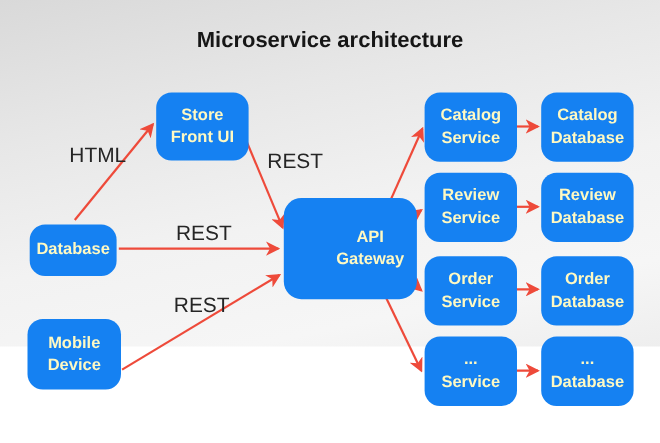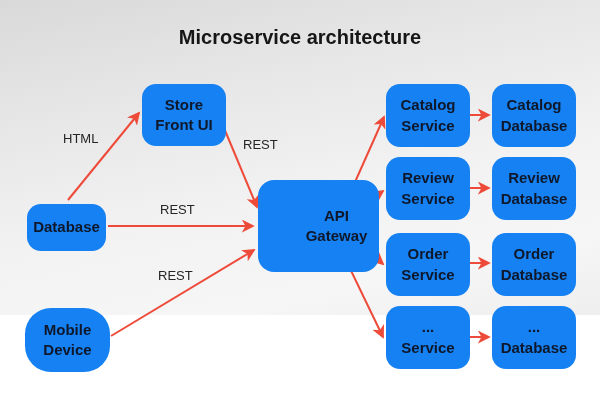--- a/index.html
+++ b/index.html
@@ -20,30 +20,30 @@
     background:linear-gradient(168deg,var(--bg_top) 0%,#e7e7e7 30%,#f2f2f2 58%,var(--bg_bottom) 82%,#eeeeee 100%);
   }
   .title{
     position:absolute;top:26px;left:0;width:100%;
     text-align:center;font-size:20px;font-weight:700;
     color:var(--title_color);letter-spacing:0px;margin:0;
   }
   .node{
     position:absolute;
     background:var(--node_blue);
-    color:#0f172a;
+    color:#fef9c3;
     border-radius:14px;
     display:flex;align-items:center;justify-content:center;
     text-align:center;
     font-weight:700;font-size:15px;line-height:1.35;
     white-space:pre-line;
   }
   .edge-label{
     position:absolute;
-    font-size:13px;color:var(--edge_label_color);
+    font-size:19px;color:var(--edge_label_color);
     font-weight:400;
   }
   svg.edges{position:absolute;left:0;top:0;width:600px;height:403px;pointer-events:none;}
   svg.edges line{stroke:var(--arrow_red);stroke-width:2;}
   svg.edges marker path{fill:var(--arrow_red);}
 </style>
 </head>
 <body>
 
 <div class="stage">
@@ -65,21 +65,21 @@
     <line x1="343" y1="229" x2="383" y2="264" marker-end="url(#arrow)"></line>
     <line x1="342" y1="252" x2="383" y2="337" marker-end="url(#arrow)"></line>
     <line x1="467" y1="115" x2="489" y2="115" marker-end="url(#arrow)"></line>
     <line x1="467" y1="188" x2="489" y2="188" marker-end="url(#arrow)"></line>
     <line x1="467" y1="263" x2="489" y2="263" marker-end="url(#arrow)"></line>
     <line x1="467" y1="337" x2="489" y2="337" marker-end="url(#arrow)"></line>
   </svg>
 
   <div class="node" style="left:27px;top:204px;width:79px;height:47px;">Database</div>
 
-  <div class="node" style="left:25px;top:308px;width:85px;height:64px;border-radius:26px;">Mobile
+  <div class="node" style="left:25px;top:290px;width:85px;height:64px;">Mobile
 Device</div>
 
   <div class="node" style="left:142px;top:84px;width:84px;height:62px;">Store
 Front UI</div>
 
   <div class="node" style="left:258px;top:180px;width:85px;height:92px;border-radius:16px;padding-left:36px;">API
 Gateway</div>
 
   <div class="node" style="left:386px;top:84px;width:84px;height:63px;">Catalog
 Service</div>

